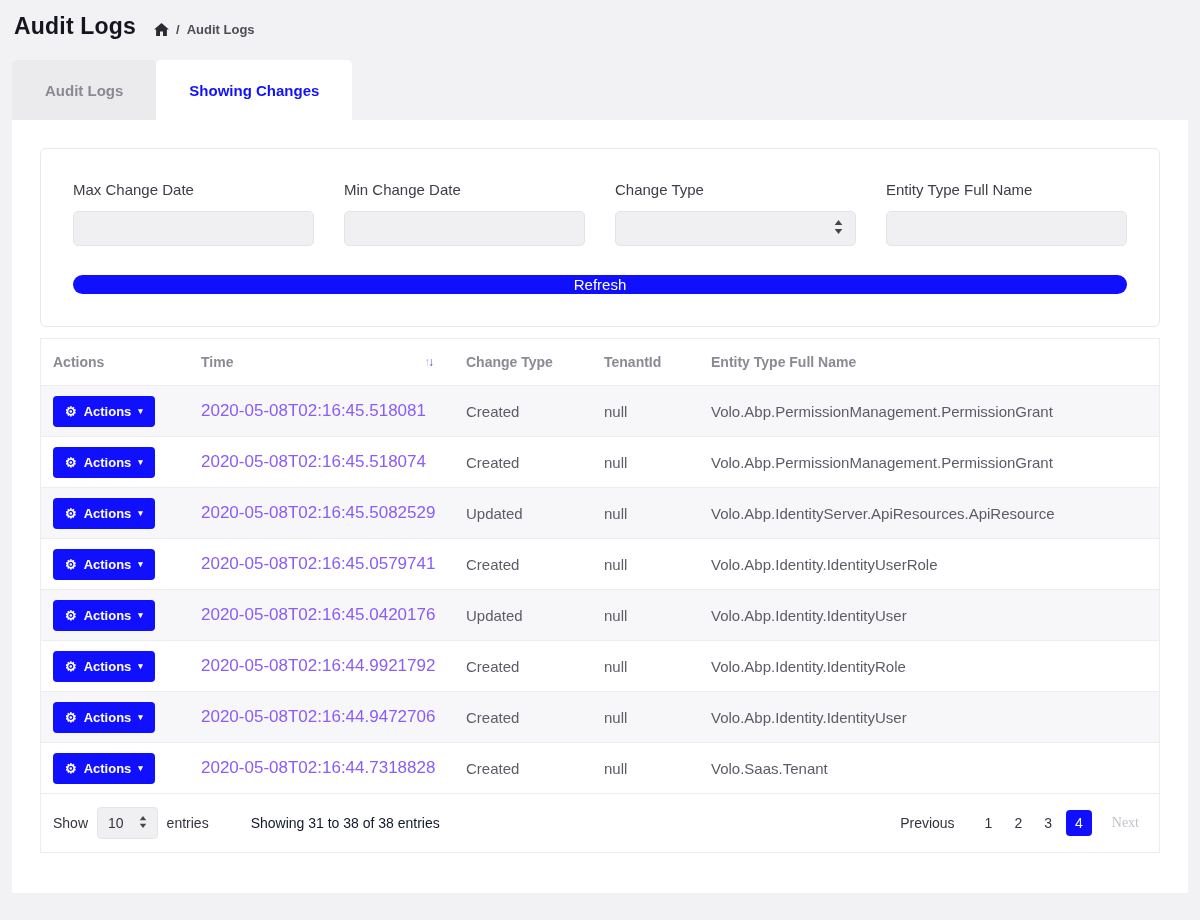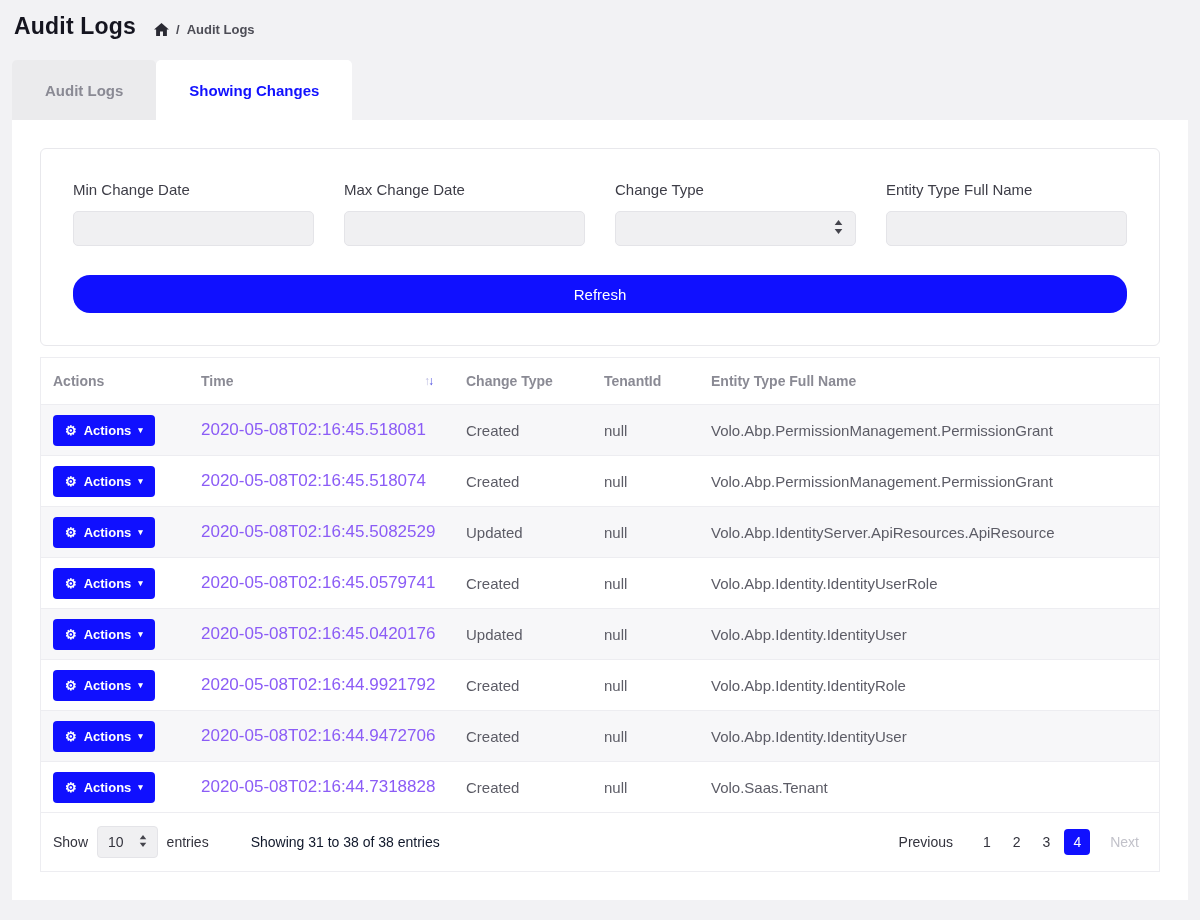--- a/index.html
+++ b/index.html
@@ -31,21 +31,21 @@
   
   .filter-card { border:1px solid #e8e8ec; border-radius:6px; padding:32px; }
   .filter-grid { display:grid; grid-template-columns:repeat(4, 1fr); gap:30px; }
   .filter-field label { display:block; font-size:15px; color:#3d3d47; margin-bottom:13px; }
   .filter-input {
     width:100%; height:35px; background:#f0f0f2; border:1px solid #e4e4e8;
     border-radius:5px; padding:0 12px; font:inherit; font-size:14px; color:#33333d;
   }
   .filter-input.select { display:flex; align-items:center; justify-content:space-between; cursor:pointer; }
   .refresh-btn {
-    display:block; width:100%; margin-top:29px; height:38px;
+    display:block; width:100%; margin-top:29px; height:19px;
     background:var(--primary, #1010ff); color:#fff; border:none; border-radius:17px;
     font-family:inherit; font-size:15px; cursor:pointer;
   }
 
   
   .table-card { margin-top:11px; border:1px solid #ededf1; }
   table { width:100%; border-collapse:collapse; table-layout:fixed; }
   thead th {
     text-align:left; font-size:14px; font-weight:700; color:#8a8a94;
     padding:15px 12px; border-bottom:1px solid #ededf1;
@@ -74,21 +74,21 @@
     display:inline-flex; align-items:center; gap:15px; background:#f0f0f2;
     border:1px solid #e4e4e8; border-radius:4px; padding:7px 10px; margin:0 9px;
     font-size:14px; cursor:pointer;
   }
   .summary { color:#0f172a; margin-left:42px; }
   .pagination { margin-left:auto; display:flex; align-items:center; gap:6px; }
   .page-link { padding:5px 8px; cursor:pointer; color:#33333d; }
   .page-link.active { background:var(--primary, #1010ff); color:#fff; border-radius:4px; padding:5px 9px; }
   .page-link.disabled { color:#c2c2ca; }
   .page-link.prev { margin-right:8px;text-align:center; }
-  .page-link.next { margin-left:6px; }
+  .page-link.next { margin-left:6px;font-family:Liberation Serif, serif; }
 </style>
 </head>
 <body>
 
 <header class="page-header">
   <h1 class="page-title">Audit Logs</h1>
   <div class="breadcrumb">
     <span class="home-icon">
       <svg width="15" height="13" viewBox="0 0 16 14">
           <path d="M8 0 L0 7 h2.2 v7 h4.2 V9.2 h3.2 V14 h4.2 V7 H16 Z" fill="#2a2a33"></path>
@@ -103,25 +103,25 @@
   <div class="tabs">
     <div class="tab">Audit Logs</div>
     <div class="tab active">Showing Changes</div>
   </div>
 
   <div class="panel">
 
     <div class="filter-card">
       <div class="filter-grid">
         <div class="filter-field">
+          <label>Max Change Date</label>
+          <input class="filter-input" type="text" value="" style="">
+        </div>
+        <div class="filter-field">
           <label>Min Change Date</label>
-          <input class="filter-input" type="text" value="" style="">
-        </div>
-        <div class="filter-field">
-          <label>Max Change Date</label>
           <input class="filter-input" type="text" value="" style="">
         </div>
         <div class="filter-field">
           <label>Change Type</label>
           <div class="filter-input select">
             <span class="select-value"></span>
             <span>
               <svg width="9" height="14" viewBox="0 0 9 14">
                   <path d="M4.5 0 L8.3 5 H0.7 Z" fill="#45454d"></path>
                   <path d="M4.5 14 L8.3 9 H0.7 Z" fill="#45454d"></path>

